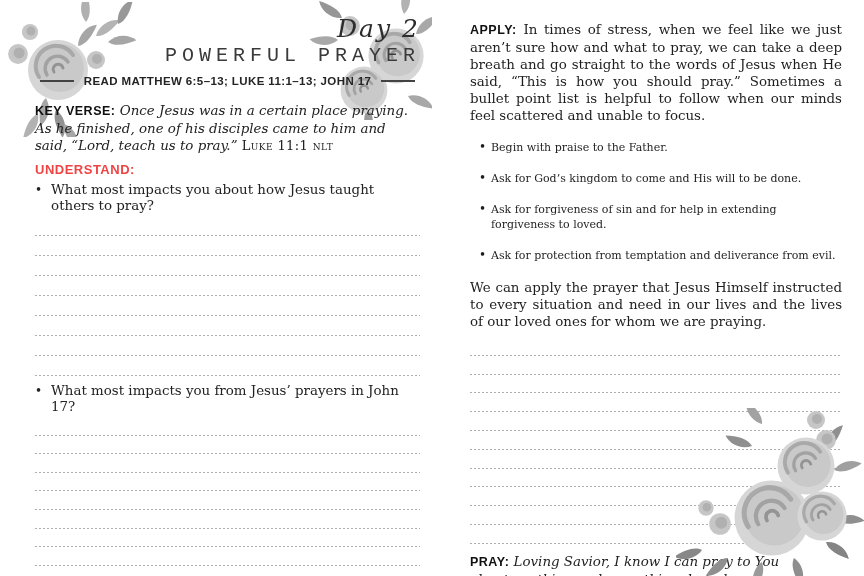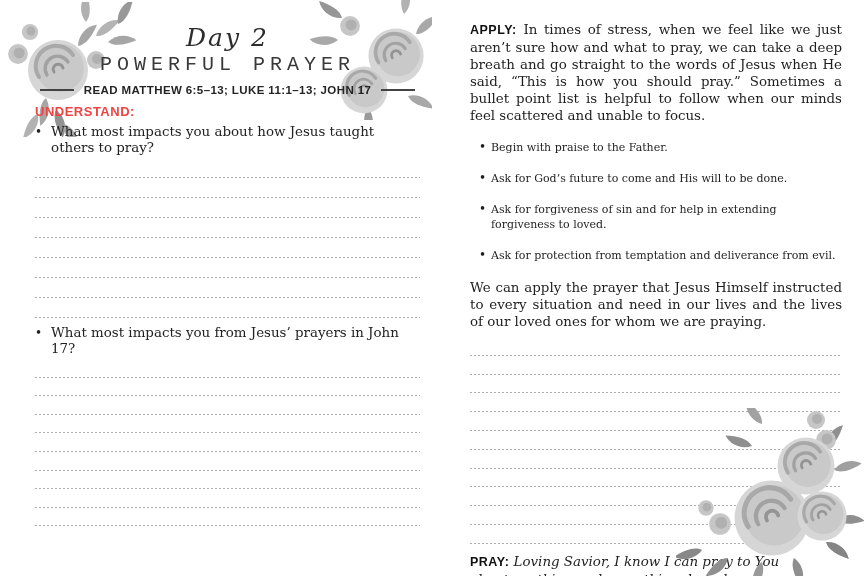--- a/index.html
+++ b/index.html
@@ -6,21 +6,21 @@
   .spread {
     position:relative; width:864px; height:576px; background:#ffffff;
     font-family:"DejaVu Serif", serif; color:#1f1f1f; overflow:hidden;
   }
   .page { position:absolute; top:0; width:432px; height:576px; }
   .page-left  { left:0; }
   .page-right { left:432px; }
 
   
   .lp-content { position:absolute; left:35px; top:0; width:385px; }
-  .header { text-align:center; padding-top:24px; }
+  .header { text-align:right; padding-top:15px; }
   .day-script {
     font-family:"DejaVu Serif", serif; font-style:italic;
     font-size:25px; line-height:27px; letter-spacing:2px; color:#2d2d2d;
   }
   .page-title {
     font-family:Liberation Mono, monospace; font-weight:400;
     font-size:20px; line-height:23px; letter-spacing:5px; color:#3a3a3a; margin-top:2px;
   }
   .read-row {
     display:flex; align-items:center; justify-content:center; gap:10px; margin-top:8px;
@@ -133,20 +133,25 @@
       <div class="header">
         <div class="day-script">Day 2</div>
         <div class="page-title">POWERFUL PRAYER</div>
         <div class="read-row">
           <span class="read-rule"></span>
           <span>READ MATTHEW 6:5–13; LUKE 11:1–13; JOHN 17</span>
           <span class="read-rule"></span>
         </div>
       </div>
 
+      <p class="keyverse">
+        <span class="kv-label">KEY VERSE:</span>
+        <span>Once Jesus was in a certain place praying. As he finished, one of his disciples came to him and said, “Lord, teach us to pray.”</span>
+        <span class="kv-ref">Luke 11:1 nlt</span>
+      </p>
 
       <h2 class="understand-heading">UNDERSTAND:</h2>
 
       <div class="question">
         <span class="q-bullet">•</span>
         <span>What most impacts you about how Jesus taught others to pray?</span>
       </div>
       <div class="wlines">
           <div class="wline"></div>
           <div class="wline"></div>
@@ -179,21 +184,21 @@
   <div class="page page-right">
 
     <div class="rp-content">
       <p class="apply-para">
         <span class="sec-label">APPLY:</span>
         <span>In times of stress, when we feel like we just aren’t sure how and what to pray, we can take a deep breath and go straight to the words of Jesus when He said, “This is how you should pray.” Sometimes a bullet point list is helpful to follow when our minds feel scattered and unable to focus.</span>
       </p>
 
       <ul class="bullet-list">
           <li>Begin with praise to the Father.</li>
-          <li>Ask for God’s future to come and His will to be done.</li>
+          <li>Ask for God’s kingdom to come and His will to be done.</li>
           <li>Ask for forgiveness of sin and for help in extending forgiveness to loved.</li>
           <li>Ask for protection from temptation and deliverance from evil.</li>
         </ul>
 
       <p class="closing-para">We can apply the prayer that Jesus Himself instructed to every situation and need in our lives and the lives of our loved ones for whom we are praying.</p>
 
       <div class="wlines rp-lines">
           <div class="wline"></div>
           <div class="wline"></div>
           <div class="wline"></div>

